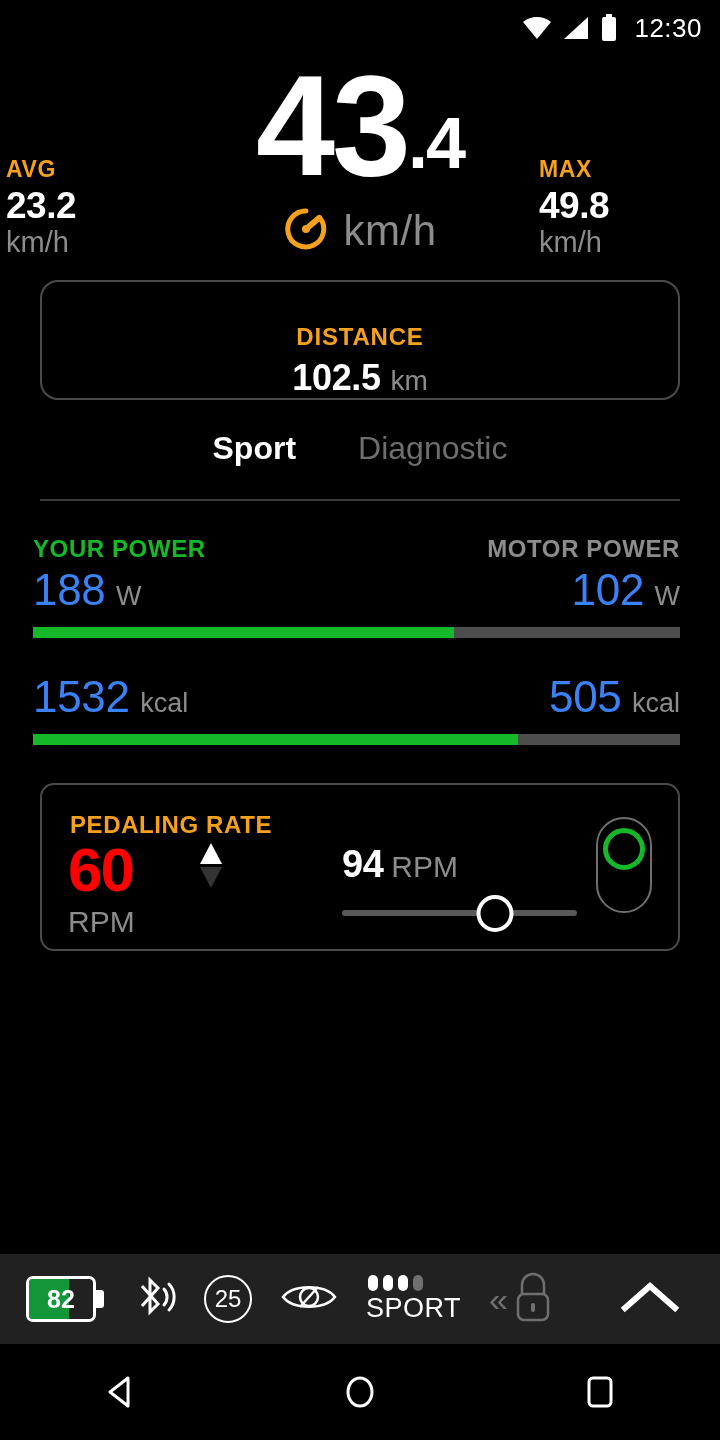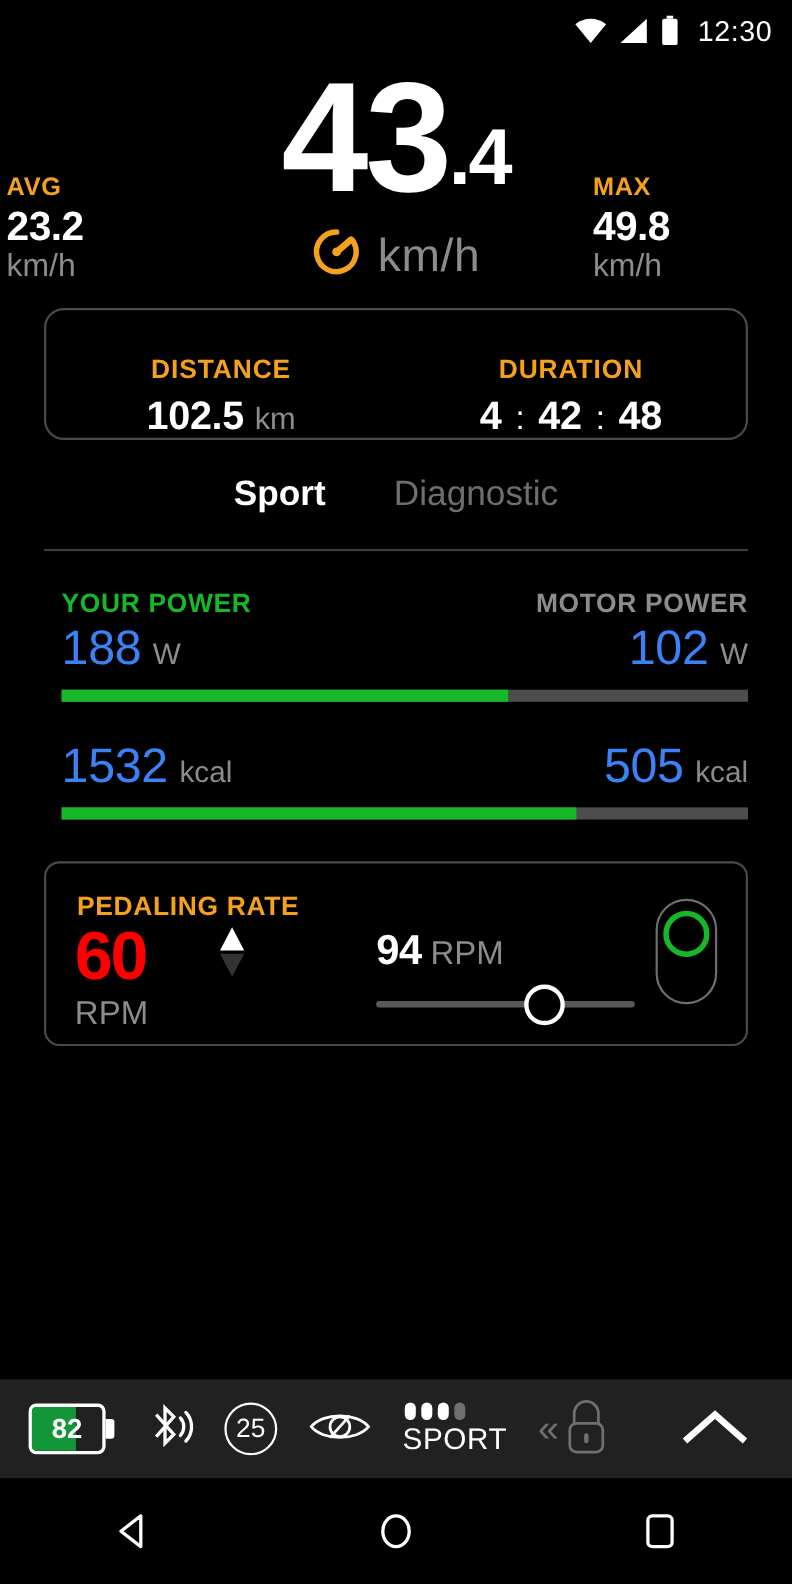--- a/index.html
+++ b/index.html
@@ -59,21 +59,21 @@
   .trip-value .sep { font-weight:normal; font-size:30px; padding:0 3px; }
 
   
   .tabs { display:flex; justify-content:center; gap:50px; margin-top:26px; }
   .tab { font-size:32px; padding:4px 6px; }
   .tab.active { color:#fff; font-weight:bold; }
   .tab.inactive { color:#6e6e6e; }
   .tab-divider { margin:28px 40px 0 40px; height:2px; background:#3c3c3c; }
 
   
-  .metric { margin:34px 40px 0 56px; }
+  .metric { margin:34px 40px 0 33px; }
   .metric-heads { display:flex; justify-content:space-between; }
   .m-label-left { color:#15B828; font-size:24px; font-weight:bold; letter-spacing:0.6px; }
   .m-label-right { color:#8c8c8c; font-size:24px; font-weight:bold; letter-spacing:0.6px; }
   .metric-vals { display:flex; justify-content:space-between; margin-top:2px; align-items:baseline; }
   .m-val { color:#3b82f6; font-size:44px; font-weight:normal; letter-spacing:-0.3px; }
   .m-unit { color:#8c8c8c; font-size:27px; font-weight:normal; margin-left:6px; }
   .bar { position:relative; height:11px; background:#4d4d4d; margin-top:12px; }
   .bar-fill { position:absolute; left:0; top:0; bottom:0; background:#15B828; }
 
   
@@ -211,30 +211,20 @@
       <div class="side-unit">km/h</div>
     </div>
   </div>
 
   <div class="trip-card">
     <div class="trip-cell">
       <div class="trip-label">DISTANCE</div>
       <div class="trip-value">
         <span>102.5</span>
         <span class="sm">km</span>
-      </div>
-    </div>
-    <div class="trip-cell">
-      <div class="trip-label">DURATION</div>
-      <div class="trip-value">
-        <span>4</span>
-        <span class="sep">:</span>
-        <span>42</span>
-        <span class="sep">:</span>
-        <span>48</span>
       </div>
     </div>
   </div>
 
   <div class="tabs">
     <div class="tab active">Sport</div>
     <div class="tab inactive">Diagnostic</div>
   </div>
   <div class="tab-divider"></div>
 

